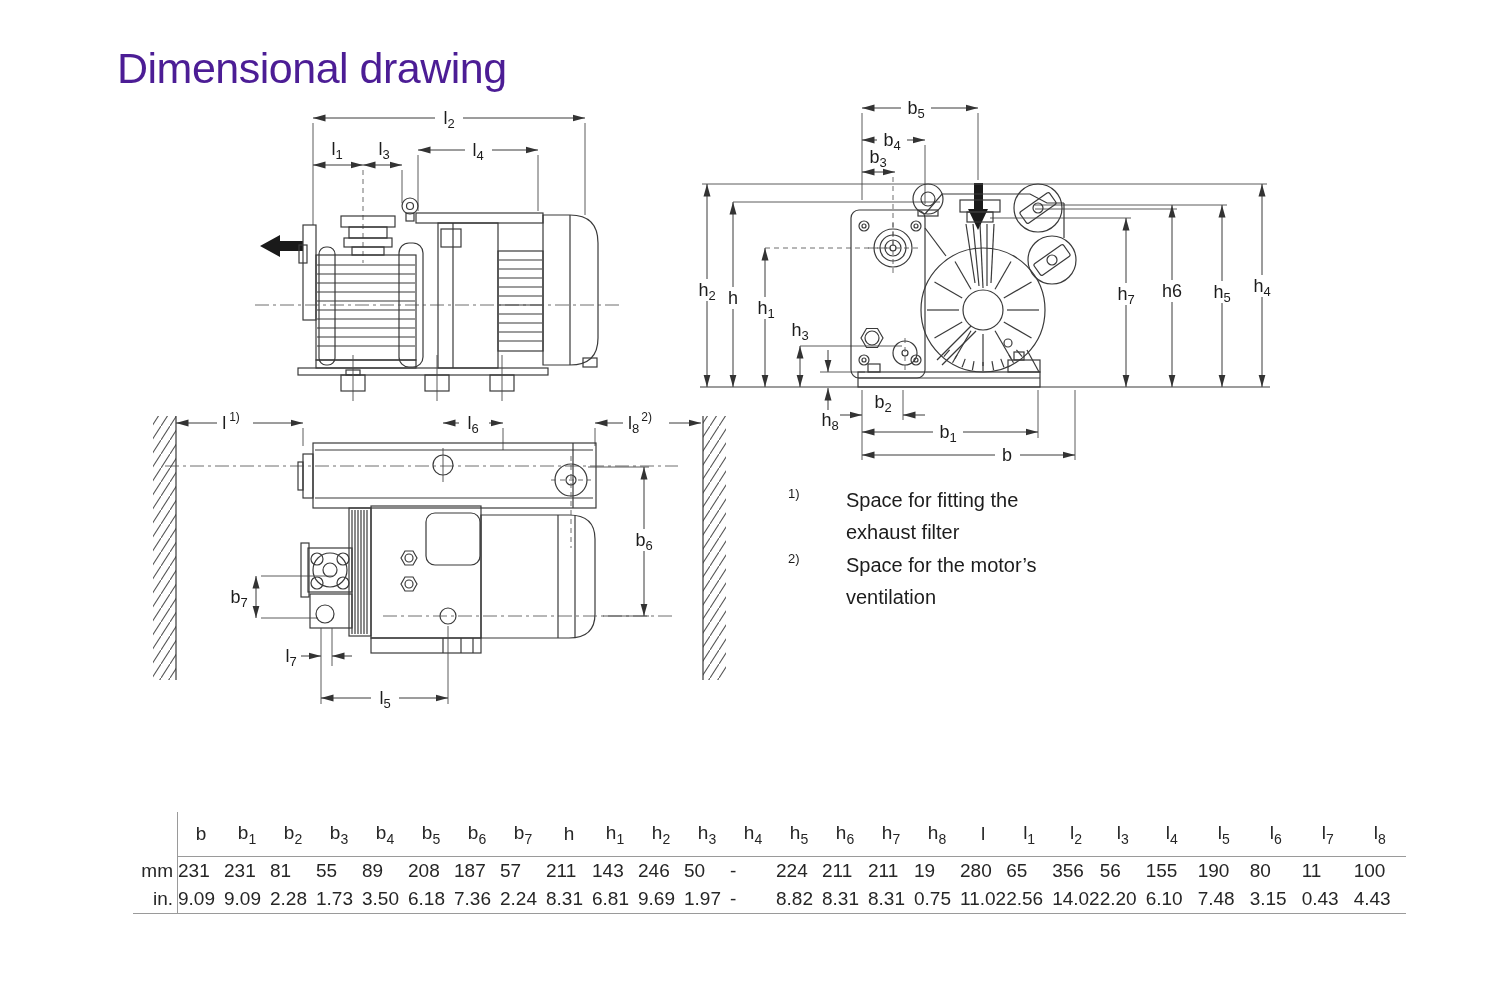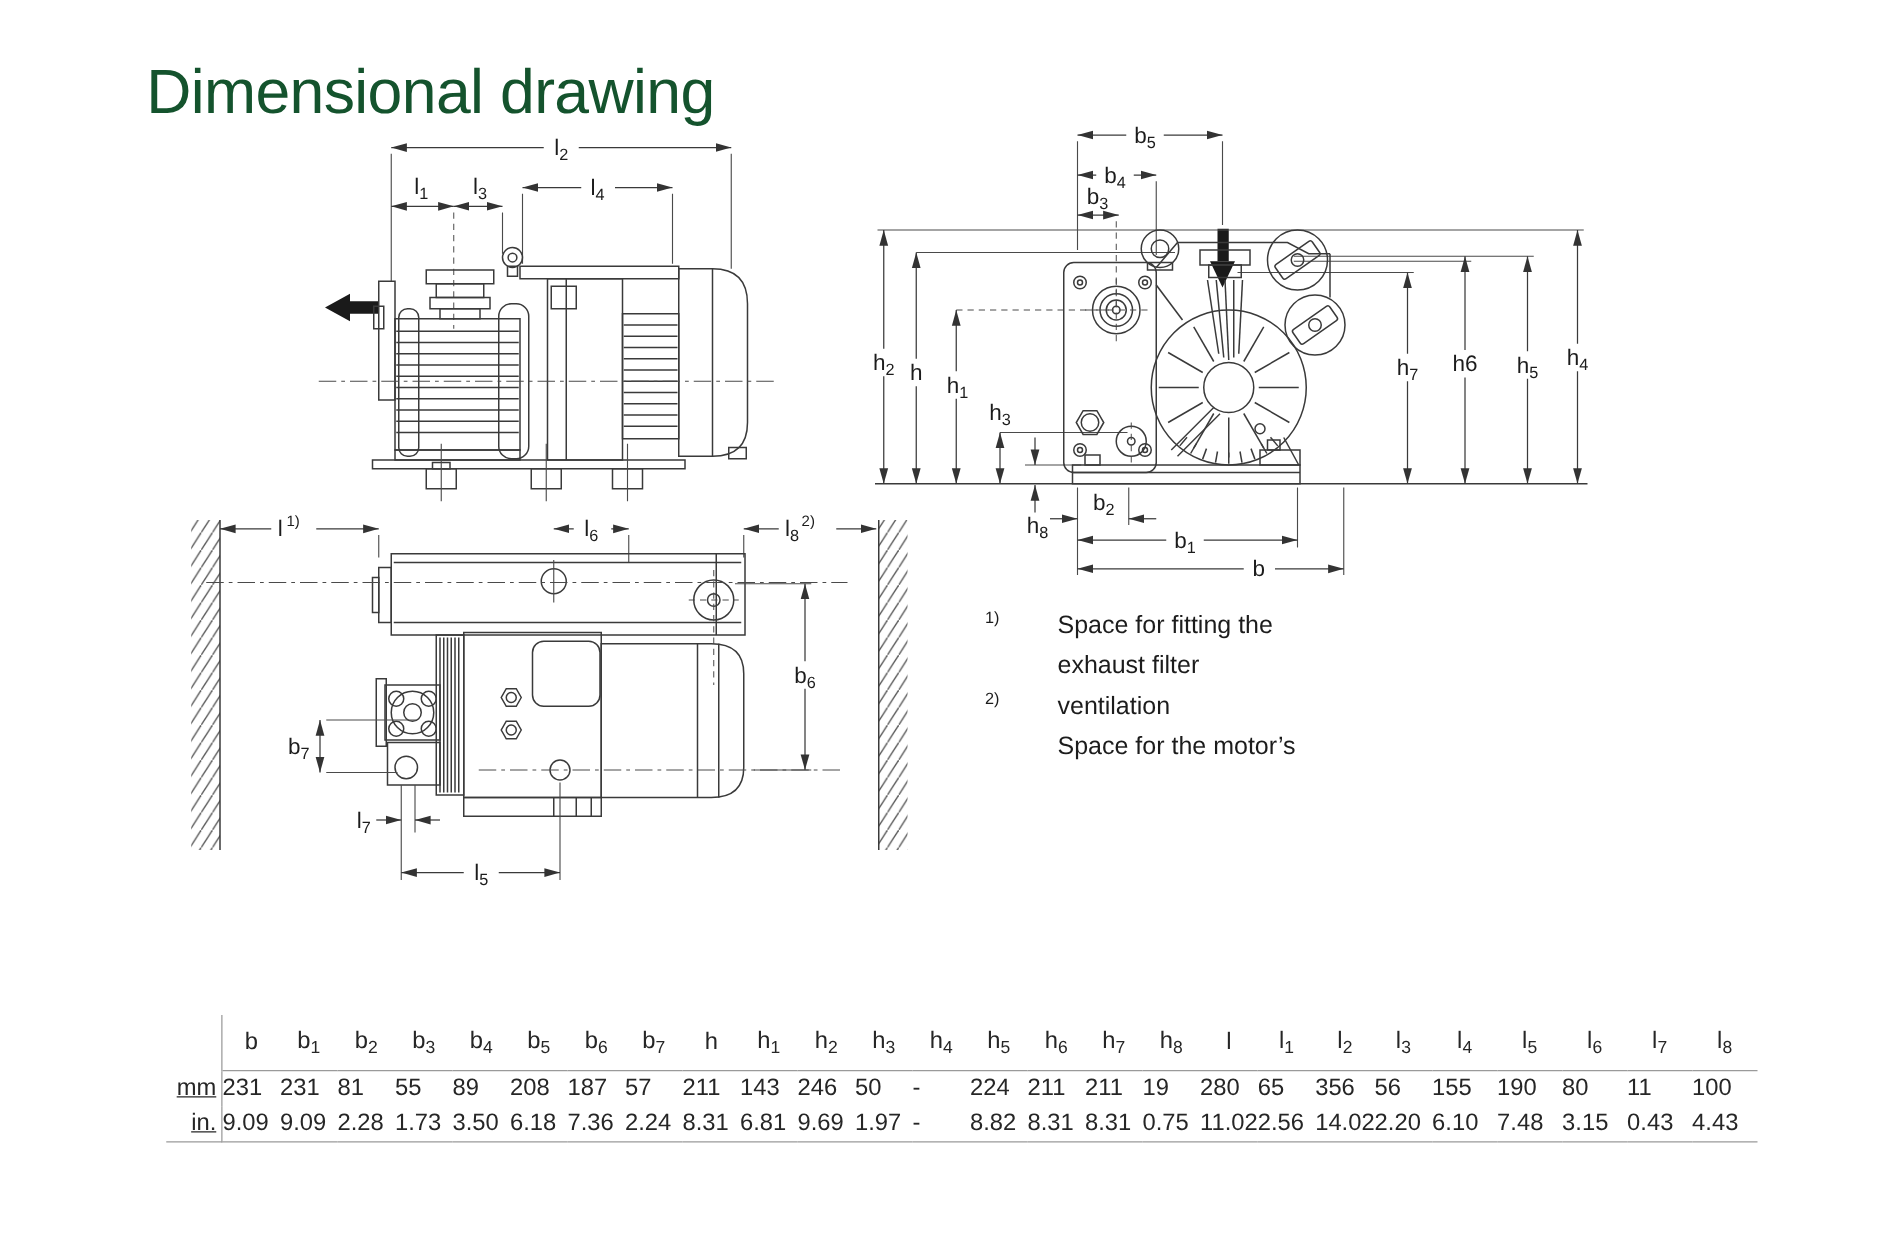--- a/index.html
+++ b/index.html
@@ -1,40 +1,40 @@
 <!DOCTYPE html>
 <html><head>
 <meta charset="utf-8">
 <style>
   html,body{margin:0;padding:0;background:#fff;}
   .page{position:relative;width:1502px;height:1002px;background:#fff;overflow:hidden;
         font-family:"Liberation Sans",sans-serif;color:#1c1c1c;}
-  .title{position:absolute;left:117px;top:44px;font-size:50px;font-weight:400;
-         letter-spacing:-0.5px;color:#14532d;}
+  .title{position:absolute;left:117px;top:44px;font-size:43px;font-weight:400;
+         letter-spacing:-0.5px;color:#4c1d95;}
   svg{position:absolute;overflow:visible;}
   .ln{stroke:#3a3a3a;stroke-width:1.2;fill:none;}
   .thin{stroke:#4a4a4a;stroke-width:0.9;fill:none;}
   .dimln{stroke:#3a3a3a;stroke-width:1;fill:none;}
   .cl{stroke:#4a4a4a;stroke-width:0.8;fill:none;stroke-dasharray:14 4 3 4;}
   .dsh{stroke:#4a4a4a;stroke-width:0.8;fill:none;stroke-dasharray:5 4;}
   .dim{font-family:"Liberation Sans",sans-serif;font-size:18px;fill:#1c1c1c;}
   .sub{font-size:13px;}
   .sup{font-size:12px;}
   .lblbg{fill:#ffffff;}
   .solid{fill:#1a1a1a;stroke:none;}
   .notes{position:absolute;left:788px;top:484px;width:300px;font-size:20px;color:#1c1c1c;}
   .note{display:flex;margin-bottom:1px;}
   .note .mk{width:30px;font-size:13px;padding-top:2px;flex:0 0 30px;}
   .note .tx div{line-height:32px;margin-left:28px;}
   table.dimtable{position:absolute;left:133px;top:812px;border-collapse:collapse;
       table-layout:fixed;font-size:19px;color:#262626;}
   table.dimtable th{font-weight:400;height:44px;vertical-align:middle;text-align:center;
       border-bottom:1px solid #9a9a9a;padding:0;}
   table.dimtable td{height:28px;text-align:left;vertical-align:middle;padding:0;}
-  table.dimtable .rowlabel{text-align:right;padding-right:4px;border-right:1px solid #9a9a9a;text-decoration:underline;}
+  table.dimtable .rowlabel{text-align:right;padding-right:4px;border-right:1px solid #9a9a9a;}
   table.dimtable thead th:first-child{border-right:1px solid #9a9a9a;border-bottom:none;}
   table.dimtable thead th{border-bottom:1px solid #9a9a9a;}
   table.dimtable tr.last td{border-bottom:1px solid #9a9a9a;}
   table.dimtable sub{font-size:14px;}
 </style>
 </head>
 <body>
 
 <div class="page">
 
@@ -399,22 +399,22 @@
     <div class="note">
       <div class="mk">1)</div>
       <div class="tx">
         <div>Space for fitting the</div>
         <div>exhaust filter</div>
       </div>
     </div>
     <div class="note">
       <div class="mk">2)</div>
       <div class="tx">
+        <div>Space for the motor’s</div>
         <div>ventilation</div>
-        <div>Space for the motor’s</div>
       </div>
     </div>
   </div>
 
   <table class="dimtable">
     <thead>
       <tr>
           <th style="width: 44px;"></th>
           <th style="width: 46px;">b</th>
           <th style="width: 46px;">b<sub>1</sub></th>

